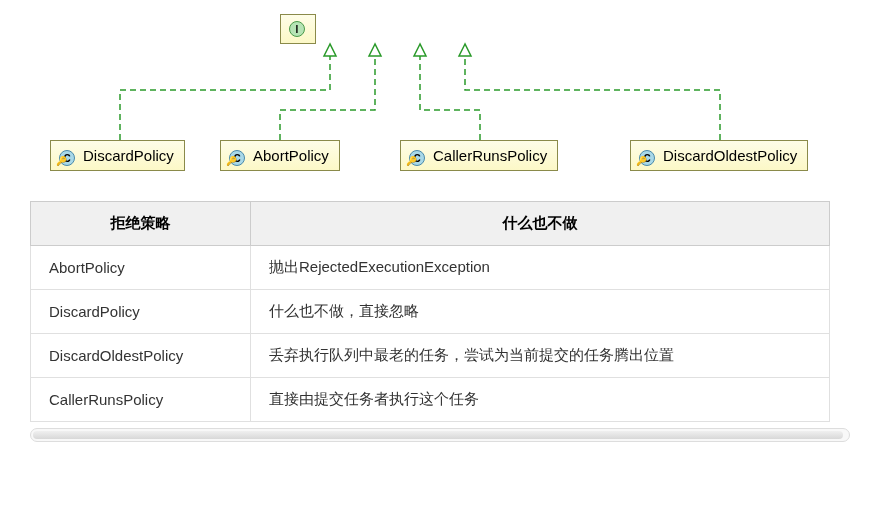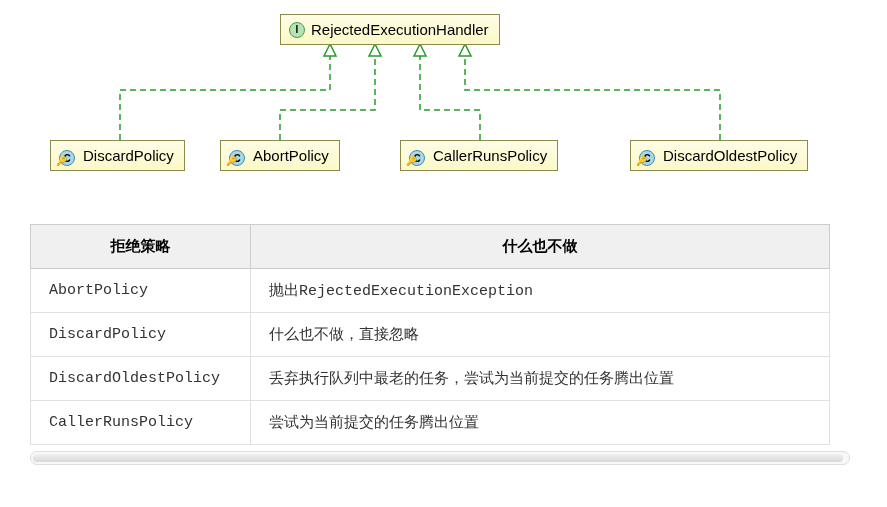--- a/index.html
+++ b/index.html
@@ -73,22 +73,21 @@
       stroke: #2a9a2a;
       stroke-width: 1.5;
     }
     .conn {
       stroke: #2a9a2a;
       stroke-width: 1.5;
       stroke-dasharray: 6 4;
       fill: none;
     }
     .table-wrap {
-      margin: 24px 30px 0 30px;
-      font-family: Liberation Mono, monospace;
+      margin: 1px 30px 0 30px;
     }
     table {
       border-collapse: collapse;
       width: 800px;
       font-size: 15px;
     }
     th {
       background: #f0f0f0;
       border: 1px solid #ccc;
       padding: 12px 18px;
@@ -129,21 +128,20 @@
     <polyline class="conn" points="280,140 280,110 375,110 375,55"></polyline>
     <polygon class="arrow-head" points="375,44 369,56 381,56"></polygon>
     <polyline class="conn" points="480,140 480,110 420,110 420,55"></polyline>
     <polygon class="arrow-head" points="420,44 414,56 426,56"></polygon>
     <polyline class="conn" points="720,140 720,90 465,90 465,55"></polyline>
     <polygon class="arrow-head" points="465,44 459,56 471,56"></polygon>
   </svg>
 
   <div class="uml-box" style="left:280px; top:14px;">
     <span class="badge badge-i">I</span>
-    <span>RejectedExecutionHandler</span>
   </div>
 
   <div class="uml-box" style="left:50px; top:140px;">
     <span class="badge-c-wrapper">
       <span class="badge badge-c">C</span><span class="key-glyph">🔑</span>
     </span>
     <span>DiscardPolicy</span>
   </div>
 
   <div class="uml-box" style="left:220px; top:140px;">
@@ -184,19 +182,19 @@
       <tr>
         <td>DiscardPolicy</td>
         <td>什么也不做，直接忽略</td>
       </tr>
       <tr>
         <td>DiscardOldestPolicy</td>
         <td>丢弃执行队列中最老的任务，尝试为当前提交的任务腾出位置</td>
       </tr>
       <tr>
         <td>CallerRunsPolicy</td>
-        <td>尝试为当前提交的任务腾出位置</td>
+        <td>直接由提交任务者执行这个任务</td>
       </tr>
     </tbody>
   </table>
 </div>
 
 <div class="scrollbar-fake"></div>
 
 </body></html>

